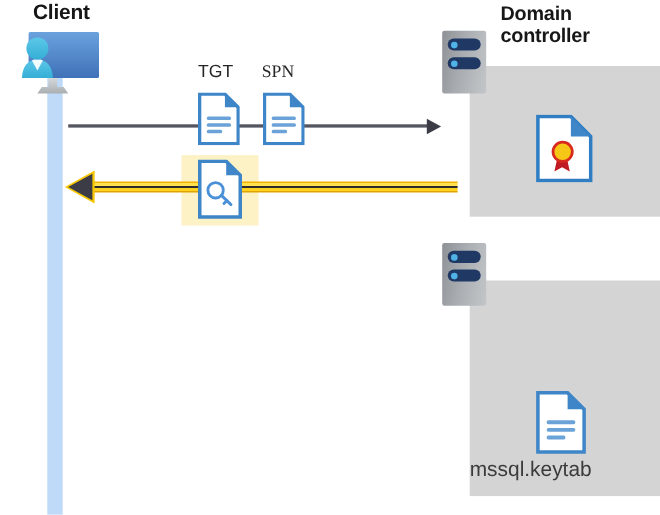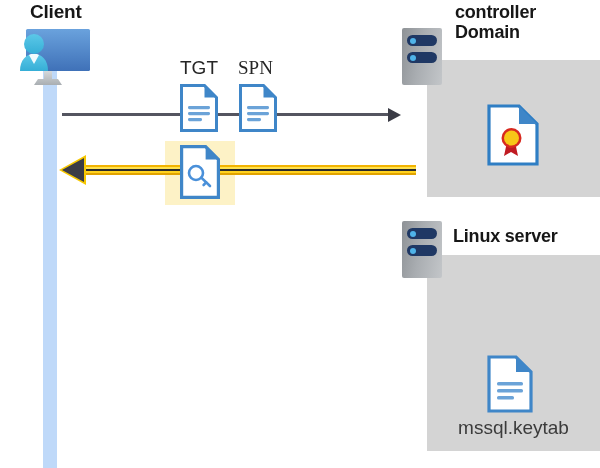--- a/index.html
+++ b/index.html
@@ -48,27 +48,27 @@
     width:6px;height:6px;border-radius:50%;background:#4fb3e8;}
   .server-dc{left:402px;top:28px;}
   .server-linux{left:402px;top:221px;}
 
   
   .doc{position:absolute;}
   .doc svg{display:block;}
 
   
   .doclabel{
-    font-size:19px;color:#262626;
+    font-size:16px;color:#262626;
   }
   .label-tgt{left:180px;top:57px;}
   .label-spn{left:238px;top:57px;font-family:Liberation Serif, serif;}
 
   .keytab-label{
-    left:427px;top:417px;width:173px;text-align:center;
+    left:427px;top:417px;width:173px;
     font-size:19px;color:#3b3b3b;
   }
 
   
   .highlight{
     left:165px;top:141px;width:70px;height:64px;
     background:#fdf2c6;
   }
 
   
@@ -146,25 +146,24 @@
 
       <path d="M27 31 l5 9 l5 -9 l-2 -1 h-6 z" fill="#ffffff" opacity="0.92"></path>
 
       <circle cx="32" cy="20" r="10" fill="url(#perso)"></circle>
     </svg>
   </div>
 
   <div class="abs title title-client">Client</div>
 
   <div class="abs title title-dc">
+    <div>Domain</div>
     <div>controller</div>
-    <div>Domain</div>
-  </div>
-
-  <div class="abs title title-linux">Linux server</div>
+  </div>
+
 
   <div class="abs server server-dc">
     <div class="bay"></div>
     <div class="bay"></div>
   </div>
 
   <div class="abs server server-linux">
     <div class="bay"></div>
     <div class="bay"></div>
   </div>

